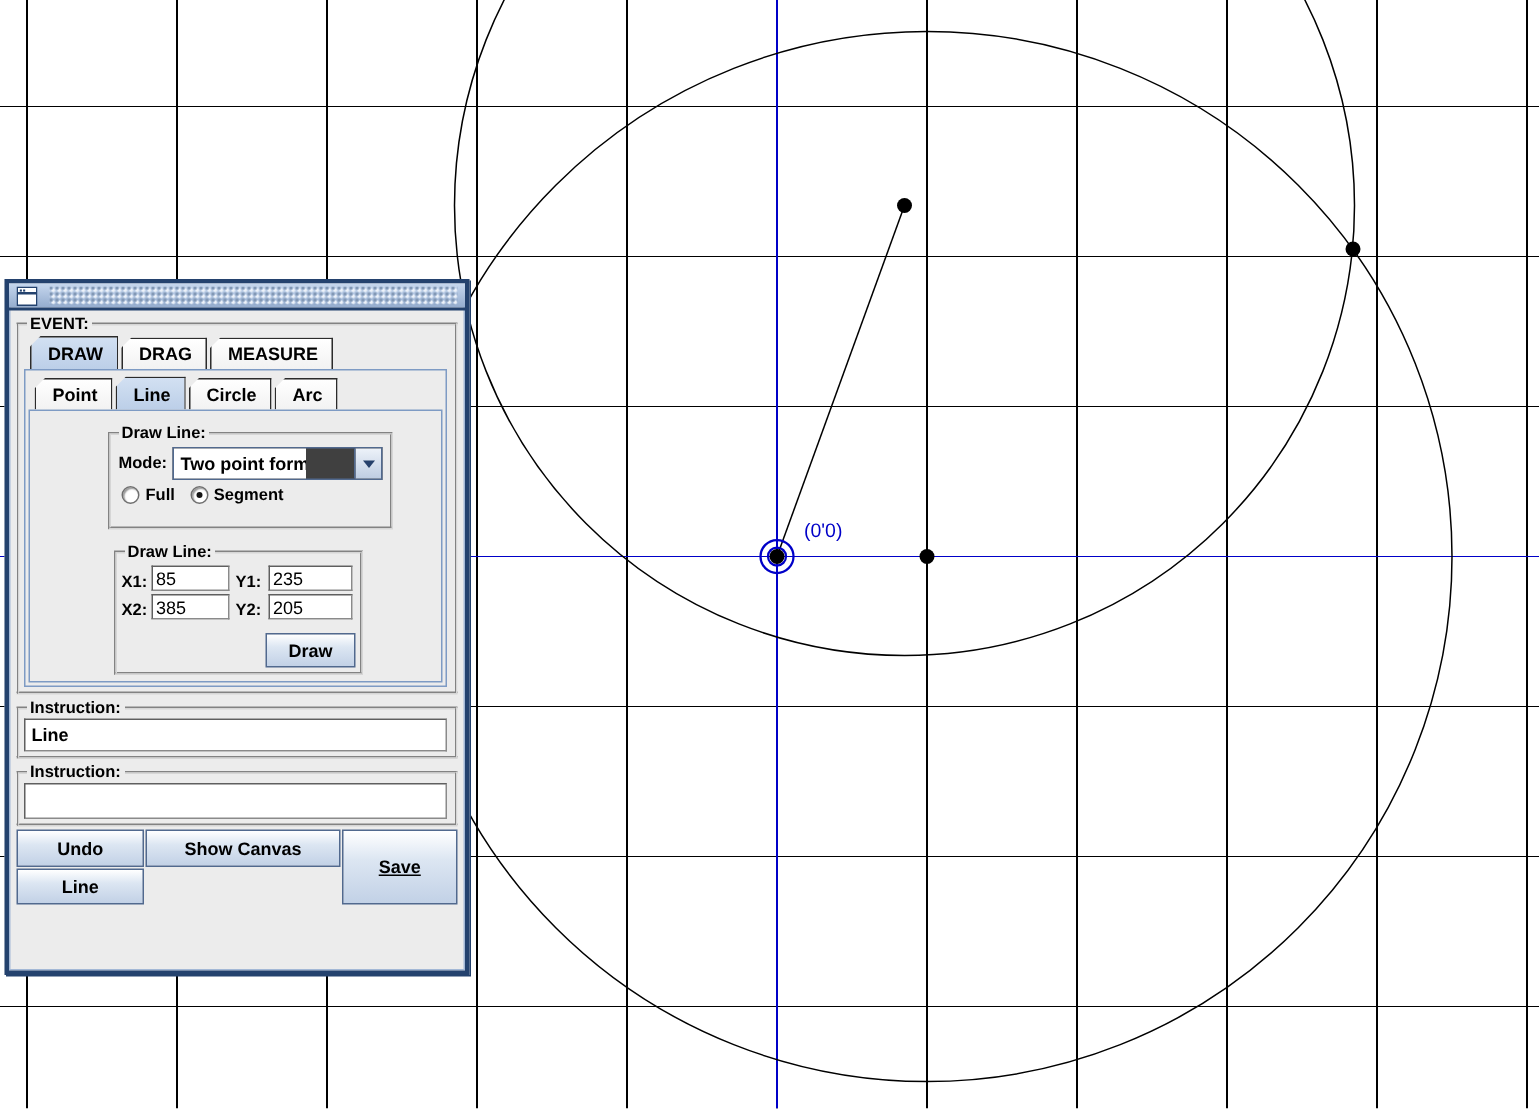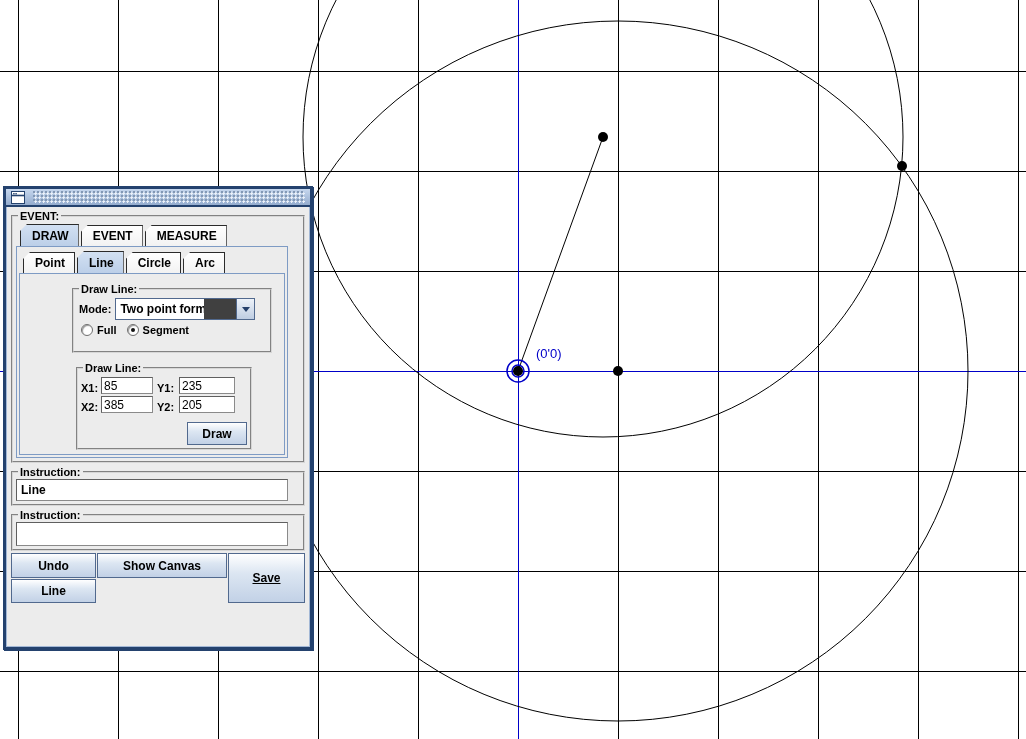--- a/index.html
+++ b/index.html
@@ -26,21 +26,21 @@
   .bumps {
     flex:1; height:12px; margin-left:8px;
     background-image:
       radial-gradient(circle at 1px 1px, #8298B5 1px, transparent 1.3px),
       radial-gradient(circle at 2.6px 2.6px, #EDF2F9 1px, transparent 1.3px);
     background-size:4px 4px;
   }
   .panel-body { padding:3px 5px 0 5px; }
 
   fieldset {
-    border:2px groove #d6d6d6; padding:1px 15px 3px 3px; margin:0;
+    border:2px groove #d6d6d6; padding:1px 5px 3px 3px; margin:0;
   }
   legend { font-weight:bold; font-size:11px; padding:0 2px; margin-left:2px; }
 
   
   .tabrow { display:flex; align-items:flex-end; margin:1px 0 0 4px; position:relative; z-index:2; }
   .tab {
     border:1px solid #2B2B2B; border-bottom:none;
     background:linear-gradient(#FFFFFF,#F2F2F2);
     font-weight:bold; font-size:12px; padding:3px 9px 3px 11px; margin-right:2px;
     clip-path:polygon(7px 0, 100% 0, 100% 100%, 0 100%, 0 7px);
@@ -160,21 +160,21 @@
       <div class="bumps"></div>
     </div>
 
     <div class="panel-body">
 
       <fieldset style="padding-bottom:0;">
         <legend>EVENT:</legend>
 
         <div class="tabrow">
           <div class="tab selected">DRAW</div>
-          <div class="tab">EVENT</div>
+          <div class="tab">DRAG</div>
           <div class="tab">MEASURE</div>
         </div>
 
         <div class="tab-content-outer">
 
           <div class="tabrow">
             <div class="tab">Point</div>
             <div class="tab selected">Line</div>
             <div class="tab">Circle</div>
             <div class="tab">Arc</div>

